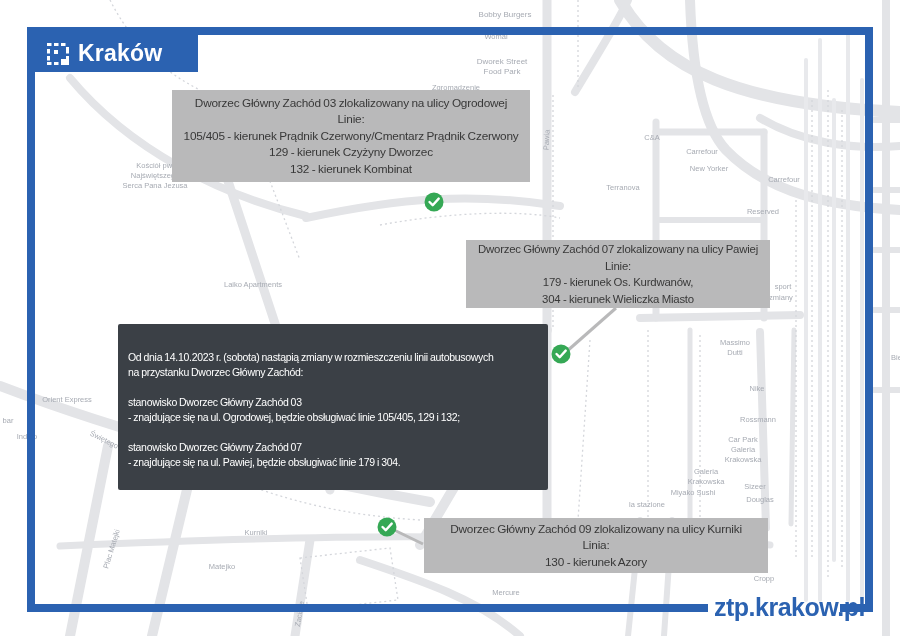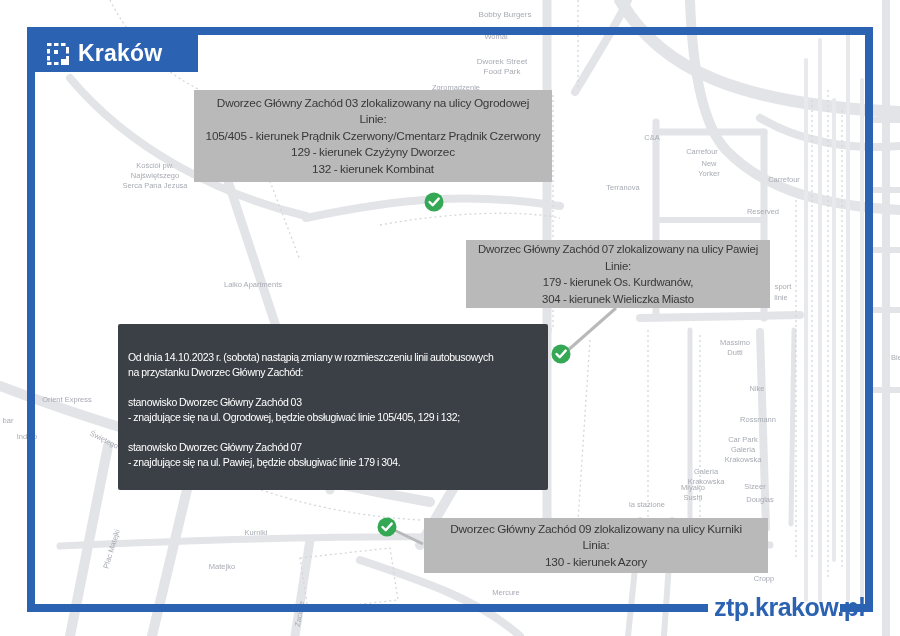--- a/index.html
+++ b/index.html
@@ -2,21 +2,21 @@
 <html><head>
 <meta charset="utf-8">
 <style>
   html,body{margin:0;padding:0;}
   body{
     width:900px;height:636px;position:relative;overflow:hidden;
     background:#ffffff;font-family:"Liberation Sans",sans-serif;
   }
   
   #map-svg{position:absolute;left:0;top:0;z-index:1;}
-  #map-labels{position:absolute;left:0;top:0;width:732px;height:636px;z-index:2;}
+  #map-labels{position:absolute;left:0;top:0;width:732px;height:636px;z-index:2;padding-left:47px;}
   .map-label{
     position:absolute;color:#a7abb3;font-size:7.5px;line-height:1.3;
     text-align:center;white-space:pre-line;transform:translate(-50%,-50%);
     pointer-events:none;
   }
   
   .stop-box{
     position:absolute;background:#b9b9ba;color:#383838;z-index:20;
     text-align:center;font-size:11.8px;letter-spacing:-0.2px;word-spacing:-0.5px;
     display:flex;flex-direction:column;justify-content:center;
@@ -180,24 +180,24 @@
 Krakowska</span>
     <span class="map-label" style="left: 706px; top: 477px;">Galeria
 Krakowska</span>
     <span class="map-label" style="left: 755px; top: 487px;">Sizeer</span>
     <span class="map-label" style="left: 693px; top: 493px;">Miyako Sushi</span>
     <span class="map-label" style="left: 760px; top: 500px;">Douglas</span>
     <span class="map-label" style="left: 635px; top: 505px; margin-left: 12px;">la stazione</span>
     <span class="map-label" style="left: 764px; top: 579px;">Cropp</span>
     <span class="map-label" style="left: 908px; top: 358px;">Biedronka</span>
     <span class="map-label" style="left: 783px; top: 287px;">sport</span>
-    <span class="map-label" style="left: 781px; top: 298px;">linie</span>
+    <span class="map-label" style="left: 781px; top: 298px;">zmiany</span>
   </div>
 
-<div class="stop-box" style="left:194px;top:90px;width:358px;height:92px;">
+<div class="stop-box" style="left:172px;top:90px;width:358px;height:92px;">
   <div>Dworzec Główny Zachód 03 zlokalizowany na ulicy Ogrodowej</div>
   <div>Linie:</div>
   <div>105/405 - kierunek Prądnik Czerwony/Cmentarz Prądnik Czerwony</div>
   <div>129 - kierunek Czyżyny Dworzec</div>
   <div>132 - kierunek Kombinat</div>
 </div>
 
 <div class="stop-box" style="left:466px;top:240px;width:304px;height:68px;font-size:11.4px;">
   <div>Dworzec Główny Zachód 07 zlokalizowany na ulicy Pawiej</div>
   <div>Linie:</div>

